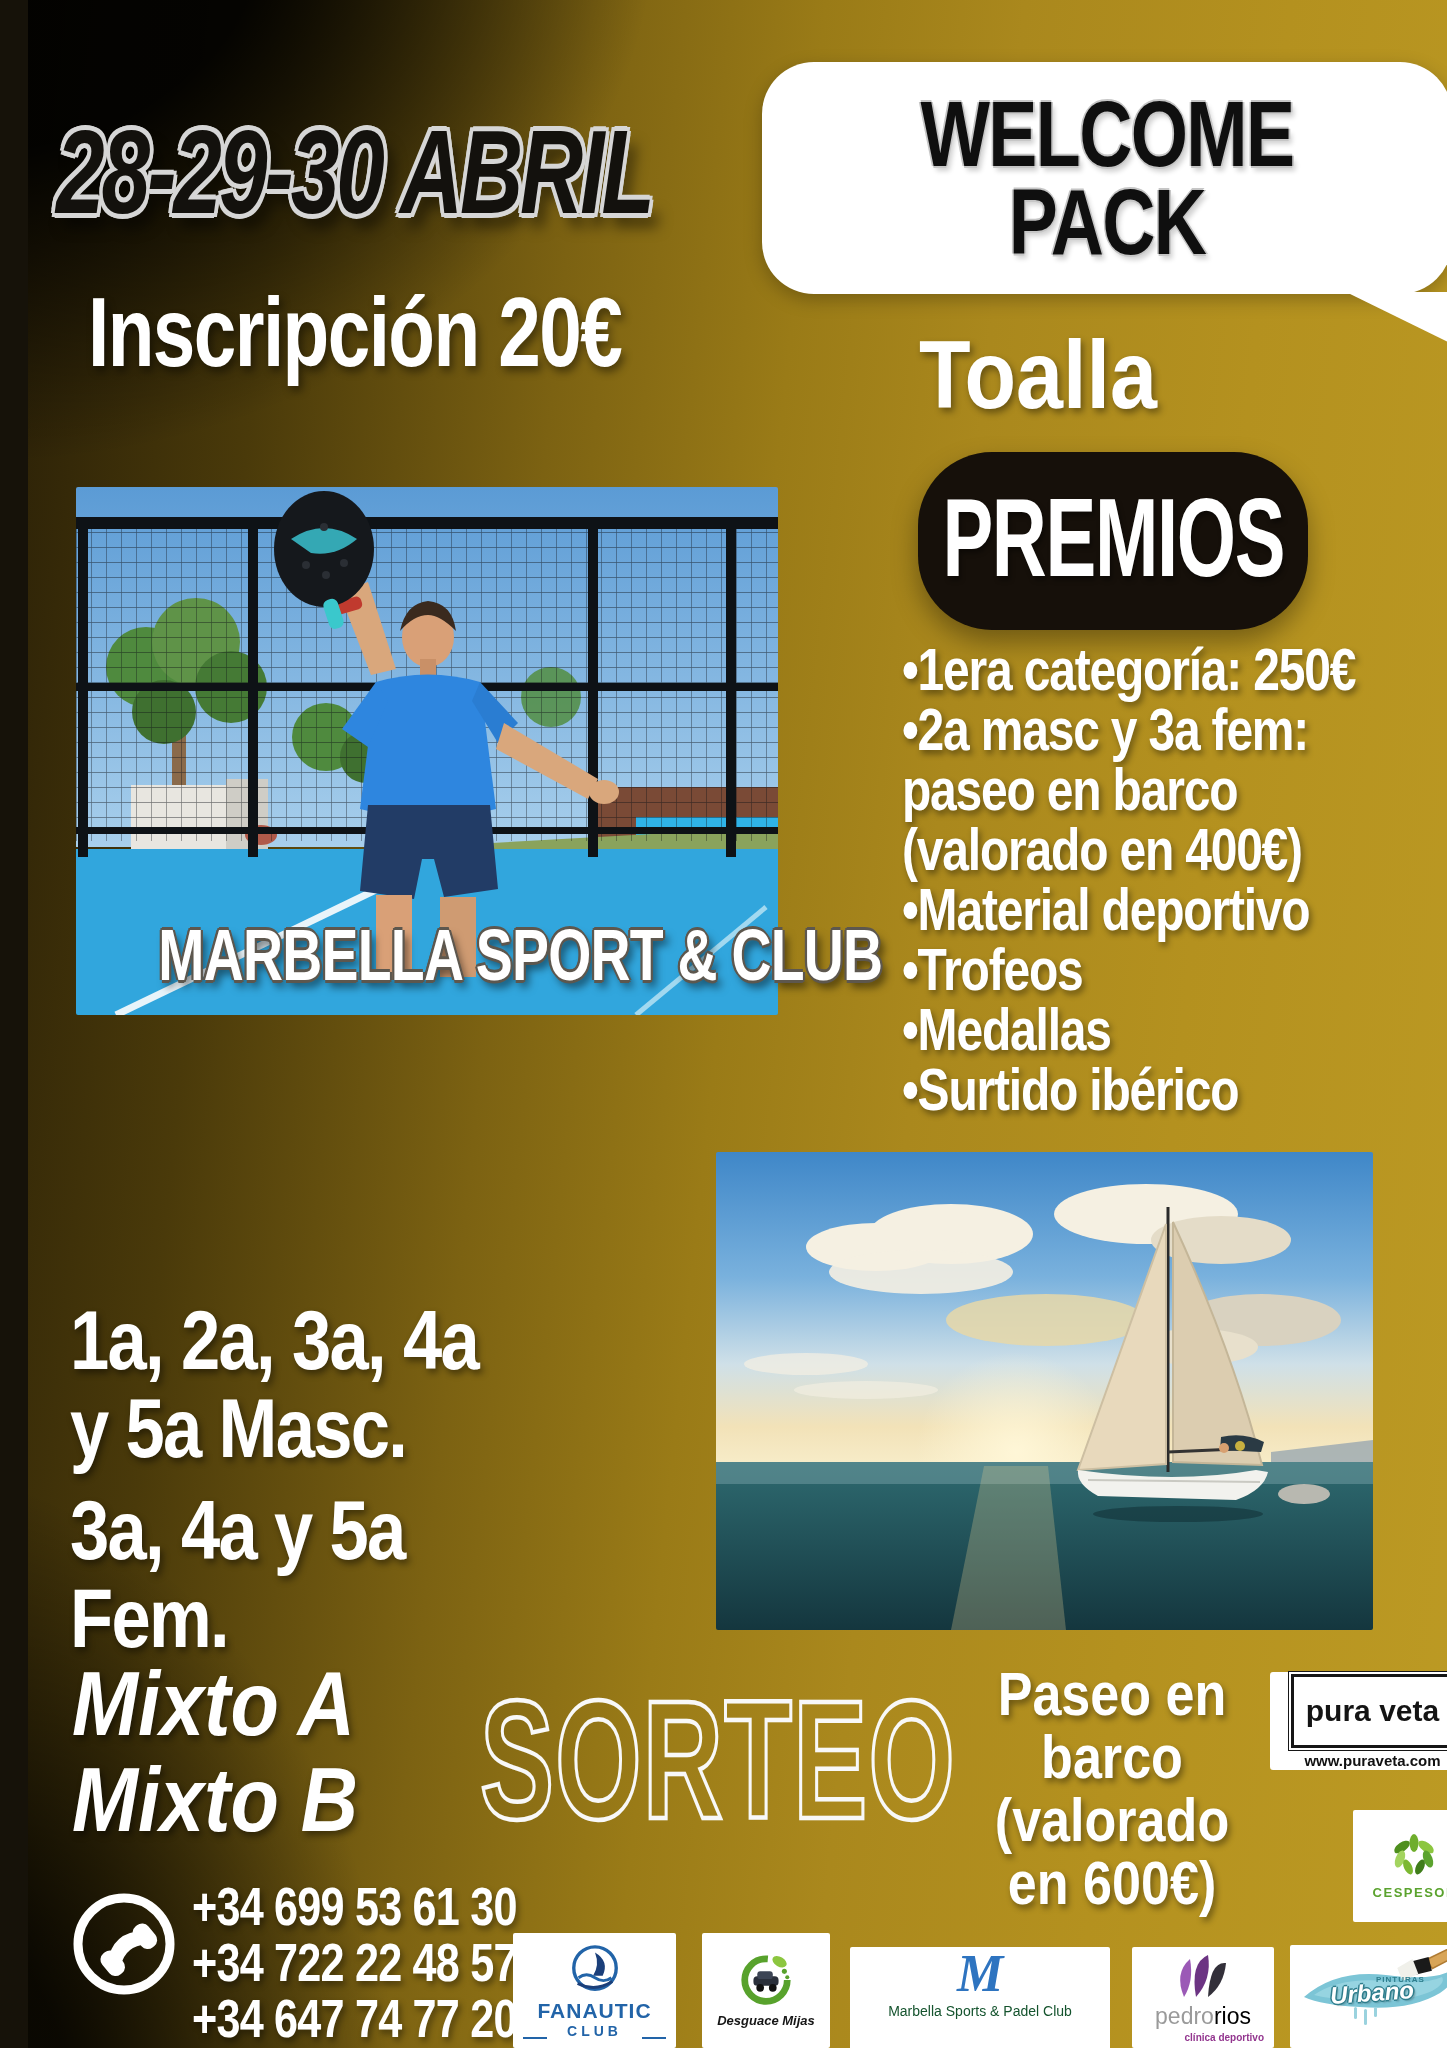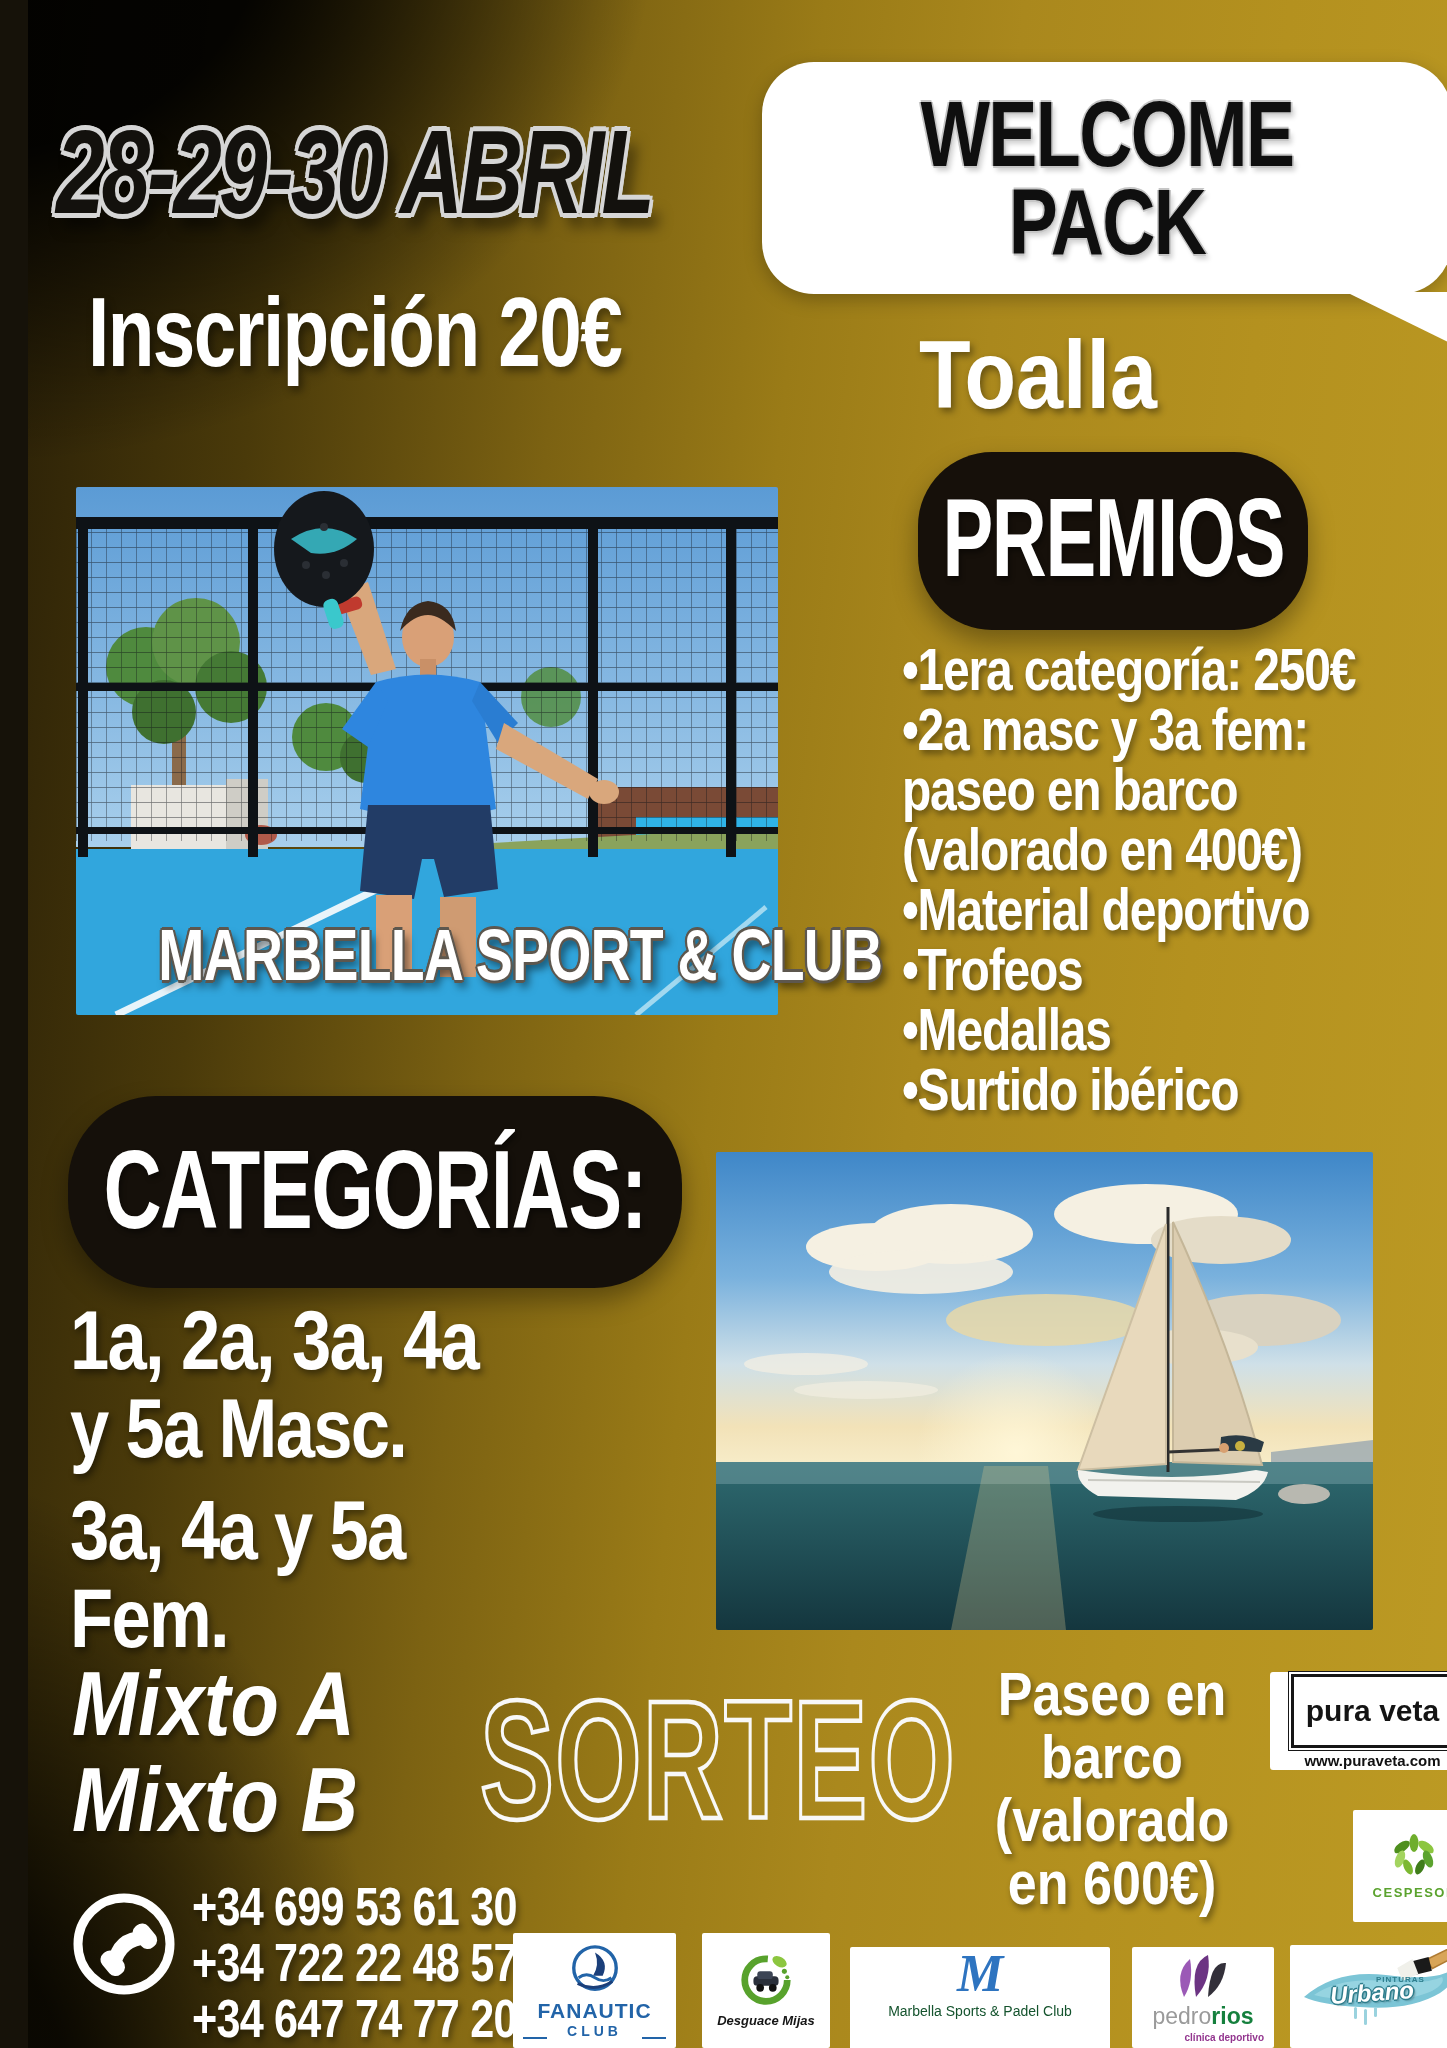--- a/index.html
+++ b/index.html
@@ -108,21 +108,21 @@
 
   .lg-marbella{left:822px;top:1947px;width:260px;height:101px;justify-content:flex-start;padding-top:2px}
   .mb-m{font-family:"Liberation Serif","DejaVu Serif",serif;font-style:italic;font-weight:700;
     font-size:52px;line-height:50px;color:#2e74c0}
   .mb-name{font-size:14px;color:#14532d;margin-top:4px;white-space:nowrap}
 
   .lg-pedrorios{left:1104px;top:1947px;width:142px;height:101px;display:block}
   .pr-petals{position:absolute;left:34px;top:4px}
   .pr-name{position:absolute;left:0;right:0;bottom:20px;text-align:center;font-size:23px;line-height:24px}
   .pr-first{color:#9a9a9a;font-weight:400}
-  .pr-last{color:#15803d;font-weight:700}
+  .pr-last{color:#000000;font-weight:400}
   .pr-sub{position:absolute;right:10px;bottom:5px;font-size:10px;font-weight:700;color:#93368f}
 
   .lg-urbano{left:1262px;top:1945px;width:206px;height:103px;display:block}
   .ur-top{position:absolute;left:86px;top:30px;font-size:8px;font-weight:800;color:#2e7d8c;letter-spacing:1px}
   .ur-name{position:absolute;left:40px;top:34px;font-size:24px;font-weight:800;font-style:italic;color:#fff;
     transform:rotate(-4deg);
     text-shadow:-1.5px 0 #2e7d8c,1.5px 0 #2e7d8c,0 -1.5px #2e7d8c,0 1.5px #2e7d8c,2px 2px 2px rgba(0,0,0,.25)}
 </style>
 </head>
 <body>
@@ -218,23 +218,20 @@
         <polygon points="428,236 522,292 512,312 420,262" fill="#d9a77c"></polygon>
         <ellipse cx="528" cy="305" rx="15" ry="12" fill="#d9a77c"></ellipse>
         <path d="M292 318 L414 318 L422 402 L368 410 L358 372 L346 372 L338 412 L284 404 Z" fill="#223c66"></path>
         <rect x="300" y="408" width="36" height="85" fill="#d9a077"></rect>
         <rect x="364" y="410" width="36" height="80" fill="#cf9b72"></rect>
       </g>
     </svg>
   </div>
   <div class="caption">MARBELLA SPORT &amp; CLUB</div>
 
-  <div class="cat-pill">
-    <span class="tt">CATEGORÍAS:</span>
-  </div>
   <div class="cat-block cat-masc">
     <div>1a, 2a, 3a, 4a</div>
     <div>y 5a Masc.</div>
   </div>
   <div class="cat-block cat-fem">
     <div>3a, 4a y 5a</div>
     <div>Fem.</div>
   </div>
   <div class="mixto">
     <div>Mixto A</div>

